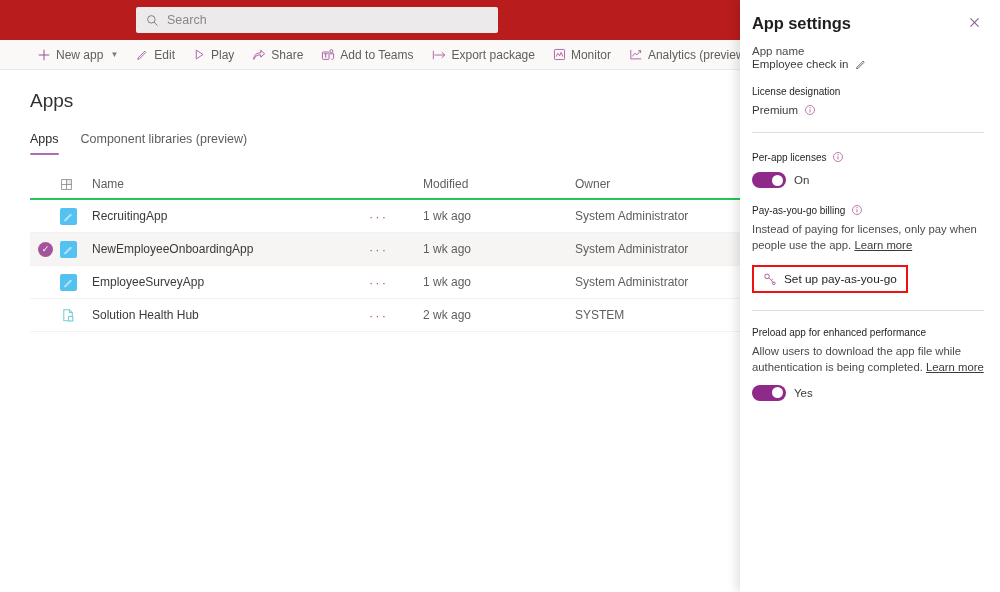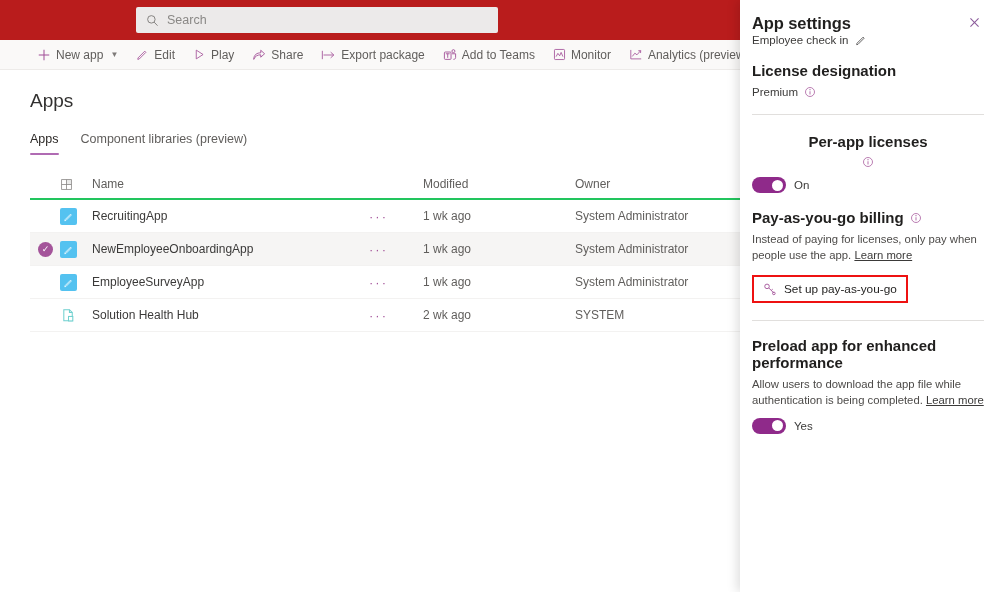--- a/index.html
+++ b/index.html
@@ -97,26 +97,26 @@
     background: #ffffff;
     box-shadow: -3px 0 10px rgba(0,0,0,0.13);
     padding: 14px 16px 4px 12px;
   }
   .panel-head { display: flex; align-items: flex-start; justify-content: space-between; }
   .panel-title { font-size: 16.5px; font-weight: bold; color: #201f1e; letter-spacing: -0.1px; }
   .close-btn { color: #8a5a9a; font-size: 15px; line-height: 1; padding: 2px 3px; }
 
   .p-lbl { font-size: 11.5px; color: #4c4a48; margin-top: 14px; }
   .p-val { font-size: 11.5px; color: #3b3a39; display: flex; align-items: center; gap: 6px; margin-top: 1px; }
-  .p-strong { font-size: 15px; font-weight: bold; color: #201f1e; }
+  .p-strong { font-size: 10px; font-weight: normal; color: #201f1e; }
   .p-desc { font-size: 11.3px; color: #4c4a48; line-height: 1.45; margin-top: 5px; }
   .lnk { color: #3b3a39; text-decoration: underline; }
   .hr { height: 1px; background: #e1dfdd; margin: 16px 0 0 0; }
 
-  .row-gap-lg { margin-top: 18px; flex-direction: column; }
+  .row-gap-lg { margin-top: 18px; }
   .hdr-info { display: flex; align-items: center; gap: 6px; }
 
   .toggle {
     width: 34px; height: 16px; border-radius: 9px; background: #8f2a8a;
     position: relative; flex: 0 0 34px;
   }
   .toggle .knob {
     position: absolute; top: 2.5px; right: 3px;
     width: 11px; height: 11px; border-radius: 50%; background: #ffffff;
   }
@@ -199,40 +199,40 @@
       <span class="ic">
         <svg width="14" height="14" viewBox="0 0 16 16">
             <path d="M2 13 C2 7.5 6 5.5 10 5.5 L10 2.6 L14.4 6.6 L10 10.5 L10 7.8 C6.5 7.8 3.6 9 2 13 Z" fill="none" stroke="#a4549a" stroke-width="1.05"></path>
           </svg>
       </span>
       <span>Share</span>
     </div>
 
     <div class="cmd">
       <span class="ic">
-        <svg width="15" height="14" viewBox="0 0 18 16">
-            <line x1="1.6" y1="3" x2="1.6" y2="13" stroke="#a4549a" stroke-width="1.05"></line>
-            <line x1="3" y1="8" x2="15" y2="8" stroke="#a4549a" stroke-width="1.05"></line>
-            <path d="M11.6 4.6 L15.4 8 L11.6 11.4" fill="none" stroke="#a4549a" stroke-width="1.05"></path>
-          </svg>
-      </span>
-      <span>Export package</span>
-    </div>
-
-    <div class="cmd">
-      <span class="ic">
         <svg width="14" height="14" viewBox="0 0 16 16">
             <rect x="1.6" y="4.6" width="7.6" height="8.4" rx="1" fill="none" stroke="#a4549a" stroke-width="1.05"></rect>
             <line x1="3.2" y1="6.6" x2="7.6" y2="6.6" stroke="#a4549a" stroke-width="1.05"></line>
             <line x1="5.4" y1="6.6" x2="5.4" y2="11.2" stroke="#a4549a" stroke-width="1.05"></line>
             <circle cx="11.9" cy="3.6" r="1.7" fill="none" stroke="#a4549a" stroke-width="1.05"></circle>
             <path d="M10.3 6.6 L14.4 6.6 L14.4 11 C14.4 12.4 13.2 13 11.9 13" fill="none" stroke="#a4549a" stroke-width="1.05"></path>
           </svg>
       </span>
       <span>Add to Teams</span>
+    </div>
+
+    <div class="cmd">
+      <span class="ic">
+        <svg width="15" height="14" viewBox="0 0 18 16">
+            <line x1="1.6" y1="3" x2="1.6" y2="13" stroke="#a4549a" stroke-width="1.05"></line>
+            <line x1="3" y1="8" x2="15" y2="8" stroke="#a4549a" stroke-width="1.05"></line>
+            <path d="M11.6 4.6 L15.4 8 L11.6 11.4" fill="none" stroke="#a4549a" stroke-width="1.05"></path>
+          </svg>
+      </span>
+      <span>Export package</span>
     </div>
 
     <div class="cmd">
       <span class="ic">
         <svg width="13" height="13" viewBox="0 0 16 16">
             <rect x="1.8" y="1.8" width="12.4" height="12.4" rx="1" fill="none" stroke="#a4549a" stroke-width="1.05"></rect>
             <path d="M3.8 10.6 L6 6.6 L8.2 9.6 L10 5.4 L12.2 10.6" fill="none" stroke="#a4549a" stroke-width="1.05"></path>
           </svg>
       </span>
       <span>Monitor</span>
@@ -379,20 +379,21 @@
     <div class="panel-head">
       <div class="panel-title">App settings</div>
       <div class="close-btn">
         <svg width="13" height="13" viewBox="0 0 16 16">
             <line x1="3" y1="3" x2="13" y2="13" stroke="#8a5a9a" stroke-width="1.3"></line>
             <line x1="13" y1="3" x2="3" y2="13" stroke="#8a5a9a" stroke-width="1.3"></line>
           </svg>
       </div>
     </div>
 
+    <div class="p-lbl" style="margin-top:12px">App name</div>
     <div class="p-val">
       <span>Employee check in</span>
       <span>
         <svg width="12" height="12" viewBox="0 0 16 16">
             <path d="M2.6 12.4 L10.8 4.2 L12.2 5.6 L4 13.8 L2.2 14.2 Z" fill="none" stroke="#3b3a39" stroke-width="1"></path>
           </svg>
       </span>
     </div>
 
     <div class="p-strong" style="margin-top:16px">License designation</div>

